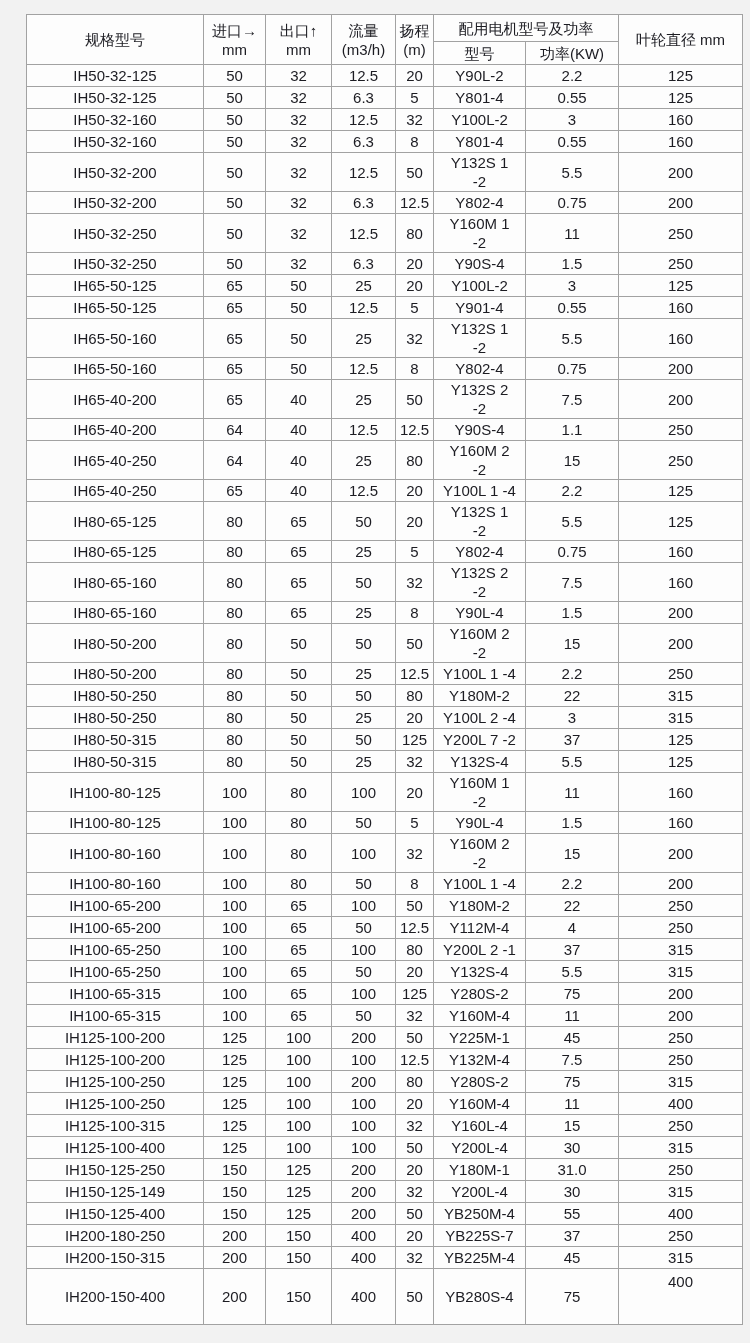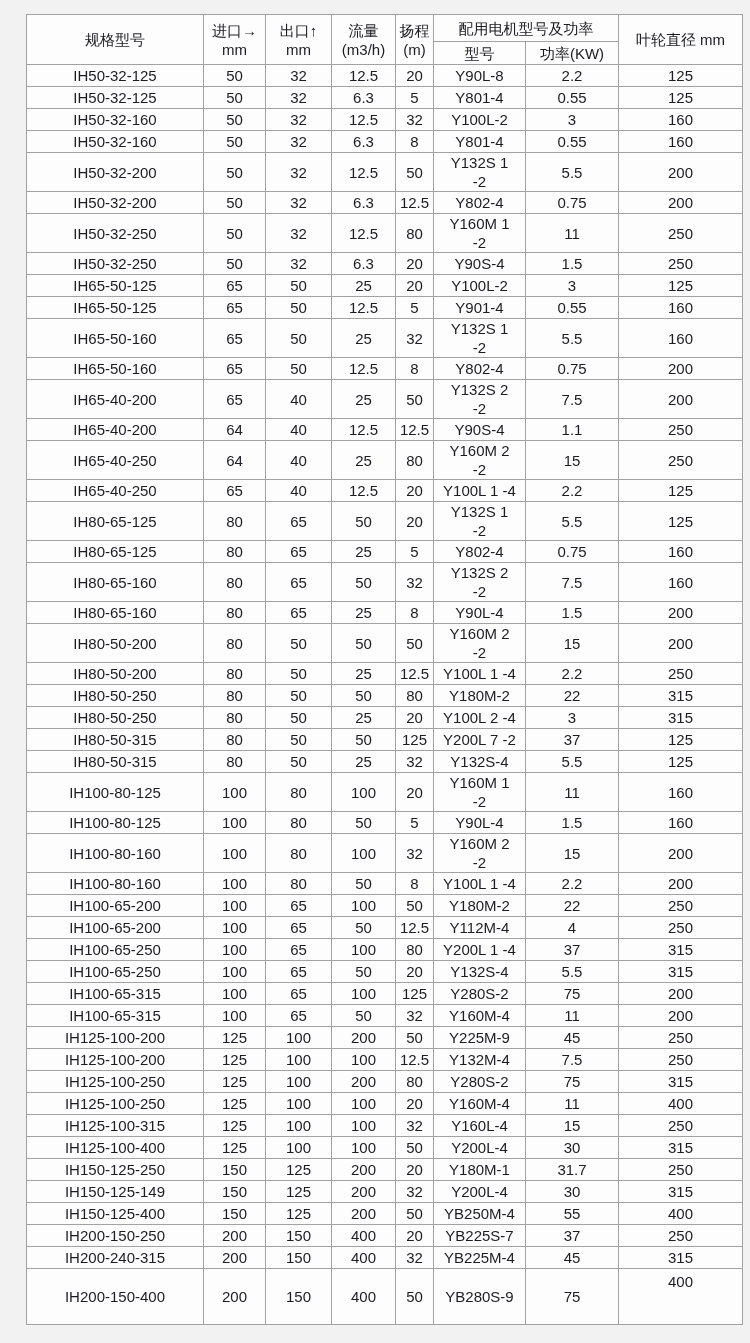--- a/index.html
+++ b/index.html
@@ -89,21 +89,21 @@
         <th>功率(KW)</th>
       </tr>
     </thead>
     <tbody>
         <tr>
     <td class="col-spec">IH50-32-125</td>
     <td class="col-inlet">50</td>
     <td class="col-outlet">32</td>
     <td class="col-flow">12.5</td>
     <td class="col-head">20</td>
-    <td class="col-motor-model">Y90L-8</td>
+    <td class="col-motor-model">Y90L-2</td>
     <td class="col-motor-power">2.2</td>
     <td class="col-impeller">125</td>
   </tr>
         <tr>
     <td class="col-spec">IH50-32-125</td>
     <td class="col-inlet">50</td>
     <td class="col-outlet">32</td>
     <td class="col-flow">6.3</td>
     <td class="col-head">5</td>
     <td class="col-motor-model">Y801-4</td>
@@ -419,21 +419,21 @@
     <td class="col-motor-model">Y112M-4</td>
     <td class="col-motor-power">4</td>
     <td class="col-impeller">250</td>
   </tr>
         <tr>
     <td class="col-spec">IH100-65-250</td>
     <td class="col-inlet">100</td>
     <td class="col-outlet">65</td>
     <td class="col-flow">100</td>
     <td class="col-head">80</td>
-    <td class="col-motor-model">Y200L 1 -4</td>
+    <td class="col-motor-model">Y200L 2 -1</td>
     <td class="col-motor-power">37</td>
     <td class="col-impeller">315</td>
   </tr>
         <tr>
     <td class="col-spec">IH100-65-250</td>
     <td class="col-inlet">100</td>
     <td class="col-outlet">65</td>
     <td class="col-flow">50</td>
     <td class="col-head">20</td>
     <td class="col-motor-model">Y132S-4</td>
@@ -459,21 +459,21 @@
     <td class="col-motor-model">Y160M-4</td>
     <td class="col-motor-power">11</td>
     <td class="col-impeller">200</td>
   </tr>
         <tr>
     <td class="col-spec">IH125-100-200</td>
     <td class="col-inlet">125</td>
     <td class="col-outlet">100</td>
     <td class="col-flow">200</td>
     <td class="col-head">50</td>
-    <td class="col-motor-model">Y225M-9</td>
+    <td class="col-motor-model">Y225M-1</td>
     <td class="col-motor-power">45</td>
     <td class="col-impeller">250</td>
   </tr>
         <tr>
     <td class="col-spec">IH125-100-200</td>
     <td class="col-inlet">125</td>
     <td class="col-outlet">100</td>
     <td class="col-flow">100</td>
     <td class="col-head">12.5</td>
     <td class="col-motor-model">Y132M-4</td>
@@ -520,21 +520,21 @@
     <td class="col-motor-power">30</td>
     <td class="col-impeller">315</td>
   </tr>
         <tr>
     <td class="col-spec">IH150-125-250</td>
     <td class="col-inlet">150</td>
     <td class="col-outlet">125</td>
     <td class="col-flow">200</td>
     <td class="col-head">20</td>
     <td class="col-motor-model">Y180M-1</td>
-    <td class="col-motor-power">31.7</td>
+    <td class="col-motor-power">31.0</td>
     <td class="col-impeller">250</td>
   </tr>
         <tr>
     <td class="col-spec">IH150-125-149</td>
     <td class="col-inlet">150</td>
     <td class="col-outlet">125</td>
     <td class="col-flow">200</td>
     <td class="col-head">32</td>
     <td class="col-motor-model">Y200L-4</td>
     <td class="col-motor-power">30</td>
@@ -544,44 +544,44 @@
     <td class="col-spec">IH150-125-400</td>
     <td class="col-inlet">150</td>
     <td class="col-outlet">125</td>
     <td class="col-flow">200</td>
     <td class="col-head">50</td>
     <td class="col-motor-model">YB250M-4</td>
     <td class="col-motor-power">55</td>
     <td class="col-impeller">400</td>
   </tr>
         <tr>
-    <td class="col-spec">IH200-150-250</td>
+    <td class="col-spec">IH200-180-250</td>
     <td class="col-inlet">200</td>
     <td class="col-outlet">150</td>
     <td class="col-flow">400</td>
     <td class="col-head">20</td>
     <td class="col-motor-model">YB225S-7</td>
     <td class="col-motor-power">37</td>
     <td class="col-impeller">250</td>
   </tr>
         <tr>
-    <td class="col-spec">IH200-240-315</td>
+    <td class="col-spec">IH200-150-315</td>
     <td class="col-inlet">200</td>
     <td class="col-outlet">150</td>
     <td class="col-flow">400</td>
     <td class="col-head">32</td>
     <td class="col-motor-model">YB225M-4</td>
     <td class="col-motor-power">45</td>
     <td class="col-impeller">315</td>
   </tr>
         <tr>
     <td class="col-spec">IH200-150-400</td>
     <td class="col-inlet">200</td>
     <td class="col-outlet">150</td>
     <td class="col-flow">400</td>
     <td class="col-head">50</td>
-    <td class="col-motor-model">YB280S-9</td>
+    <td class="col-motor-model">YB280S-4</td>
     <td class="col-motor-power">75</td>
     <td class="col-impeller">400</td>
   </tr>
       </tbody>
   </table>
 </div>
 
 </body></html>

